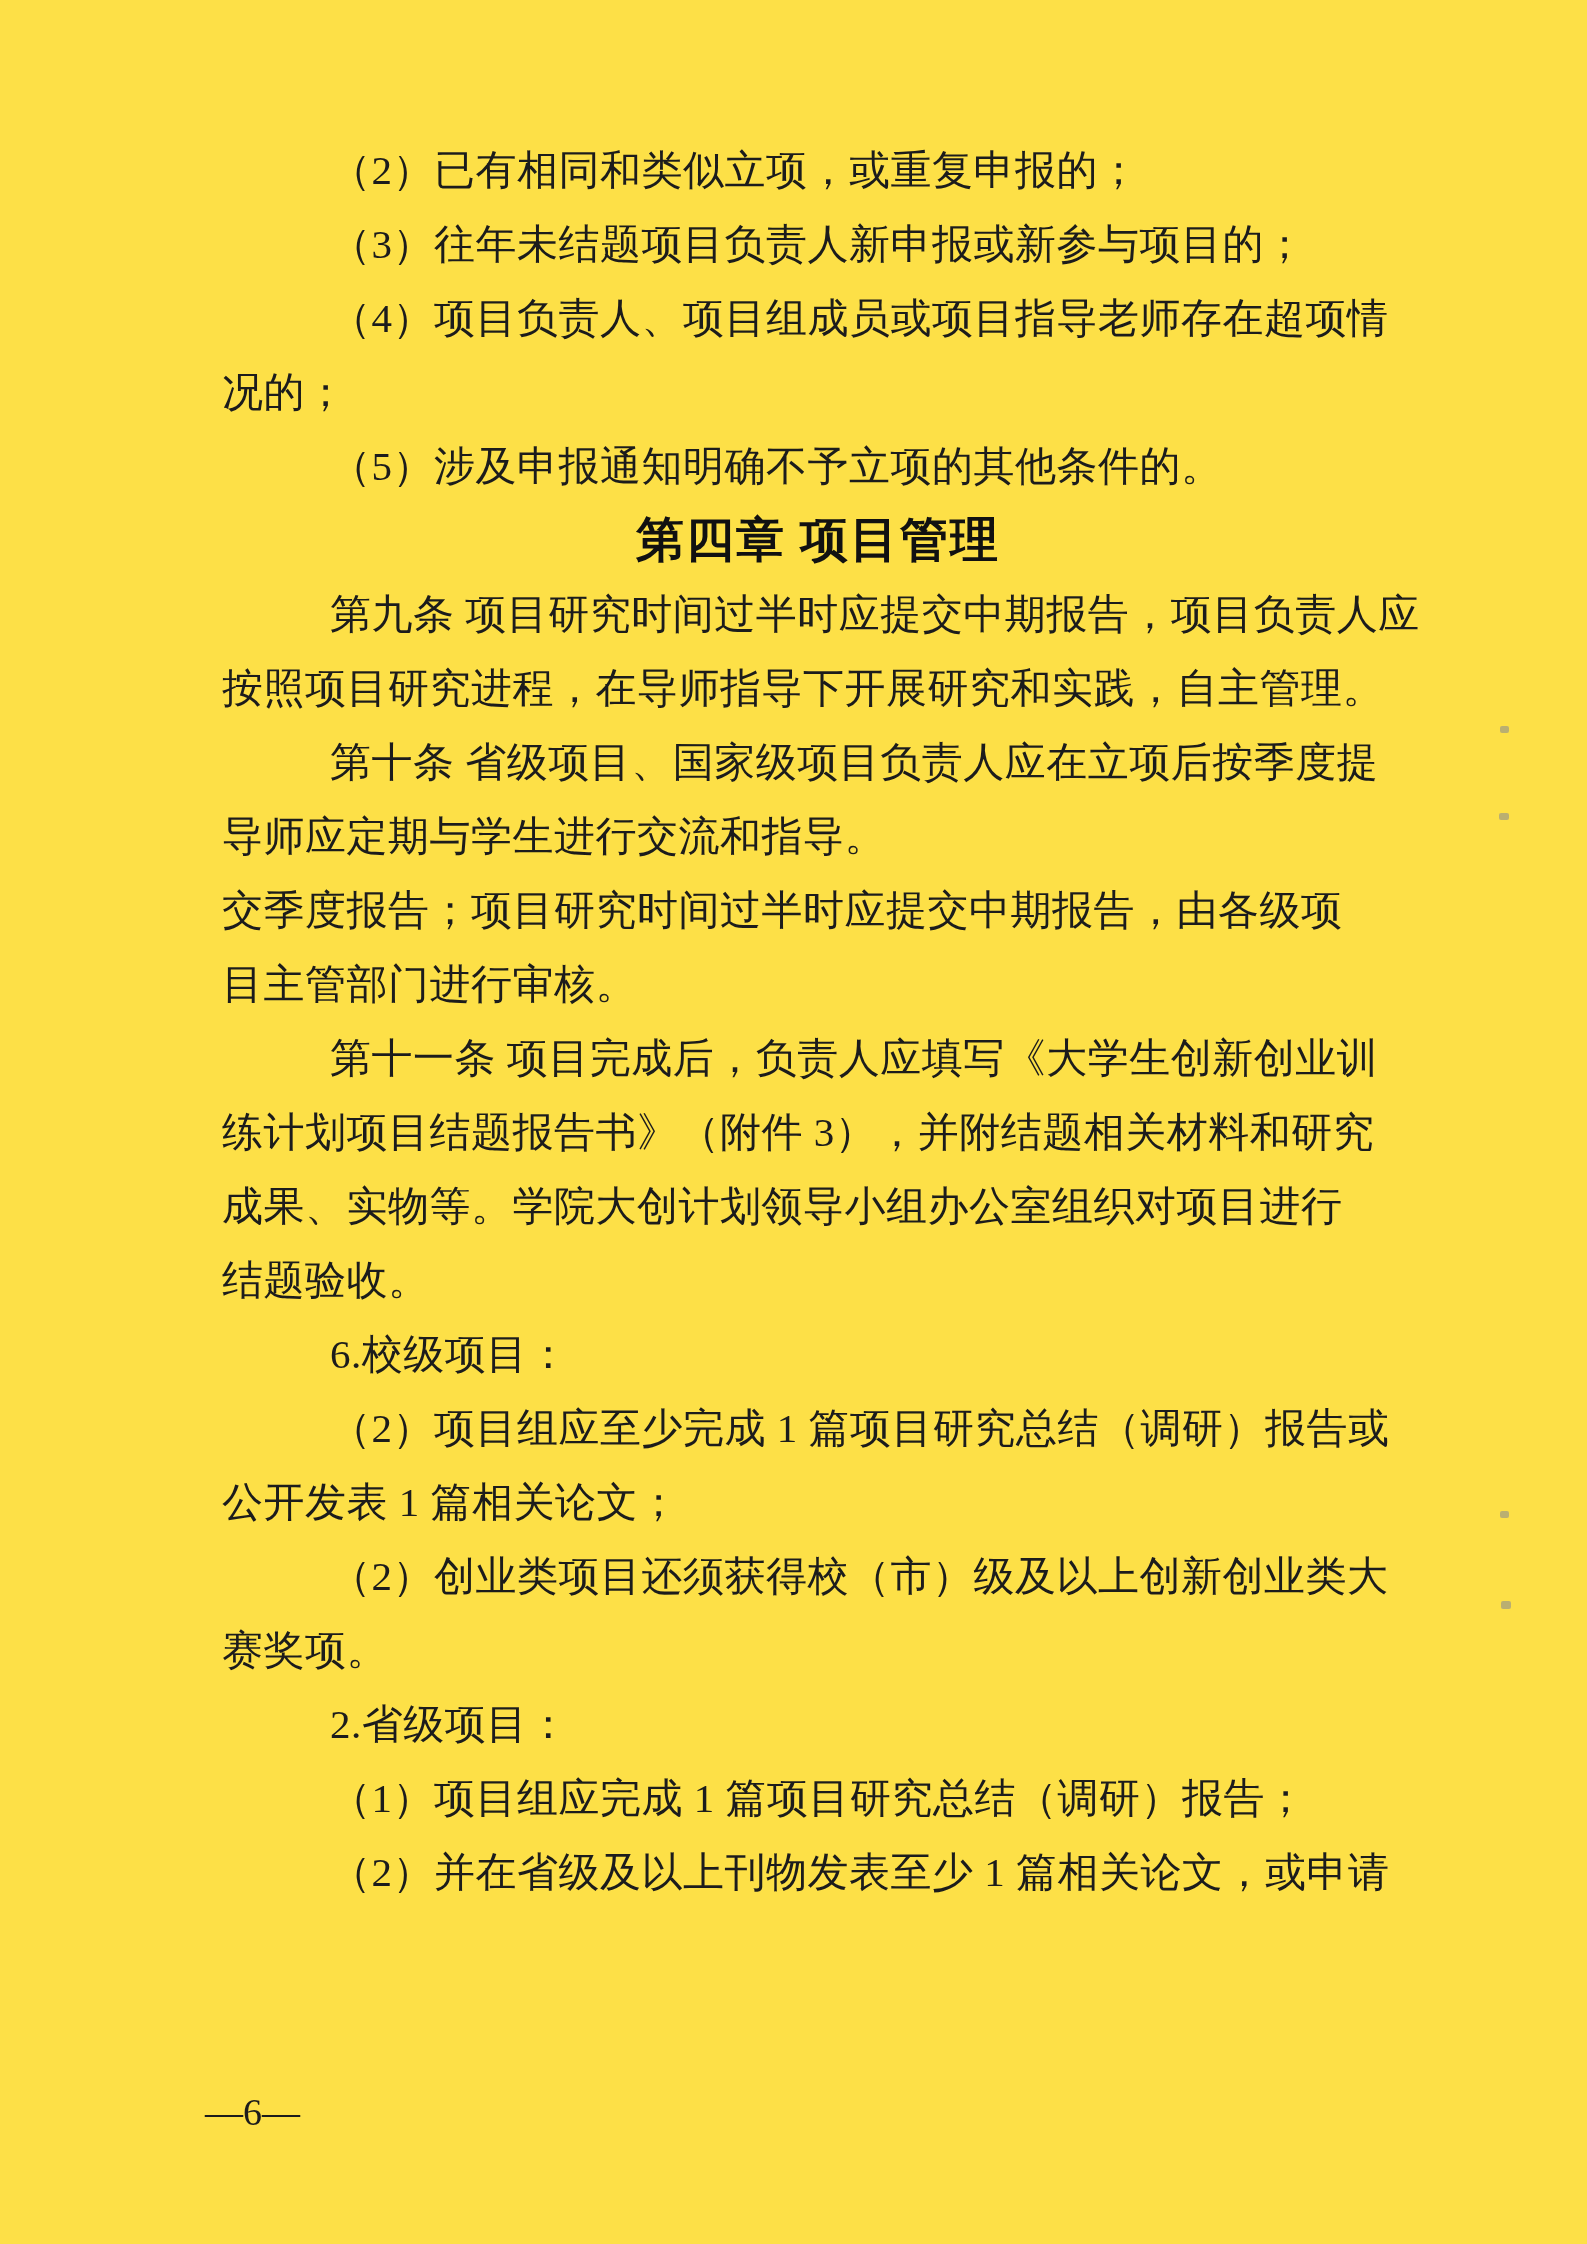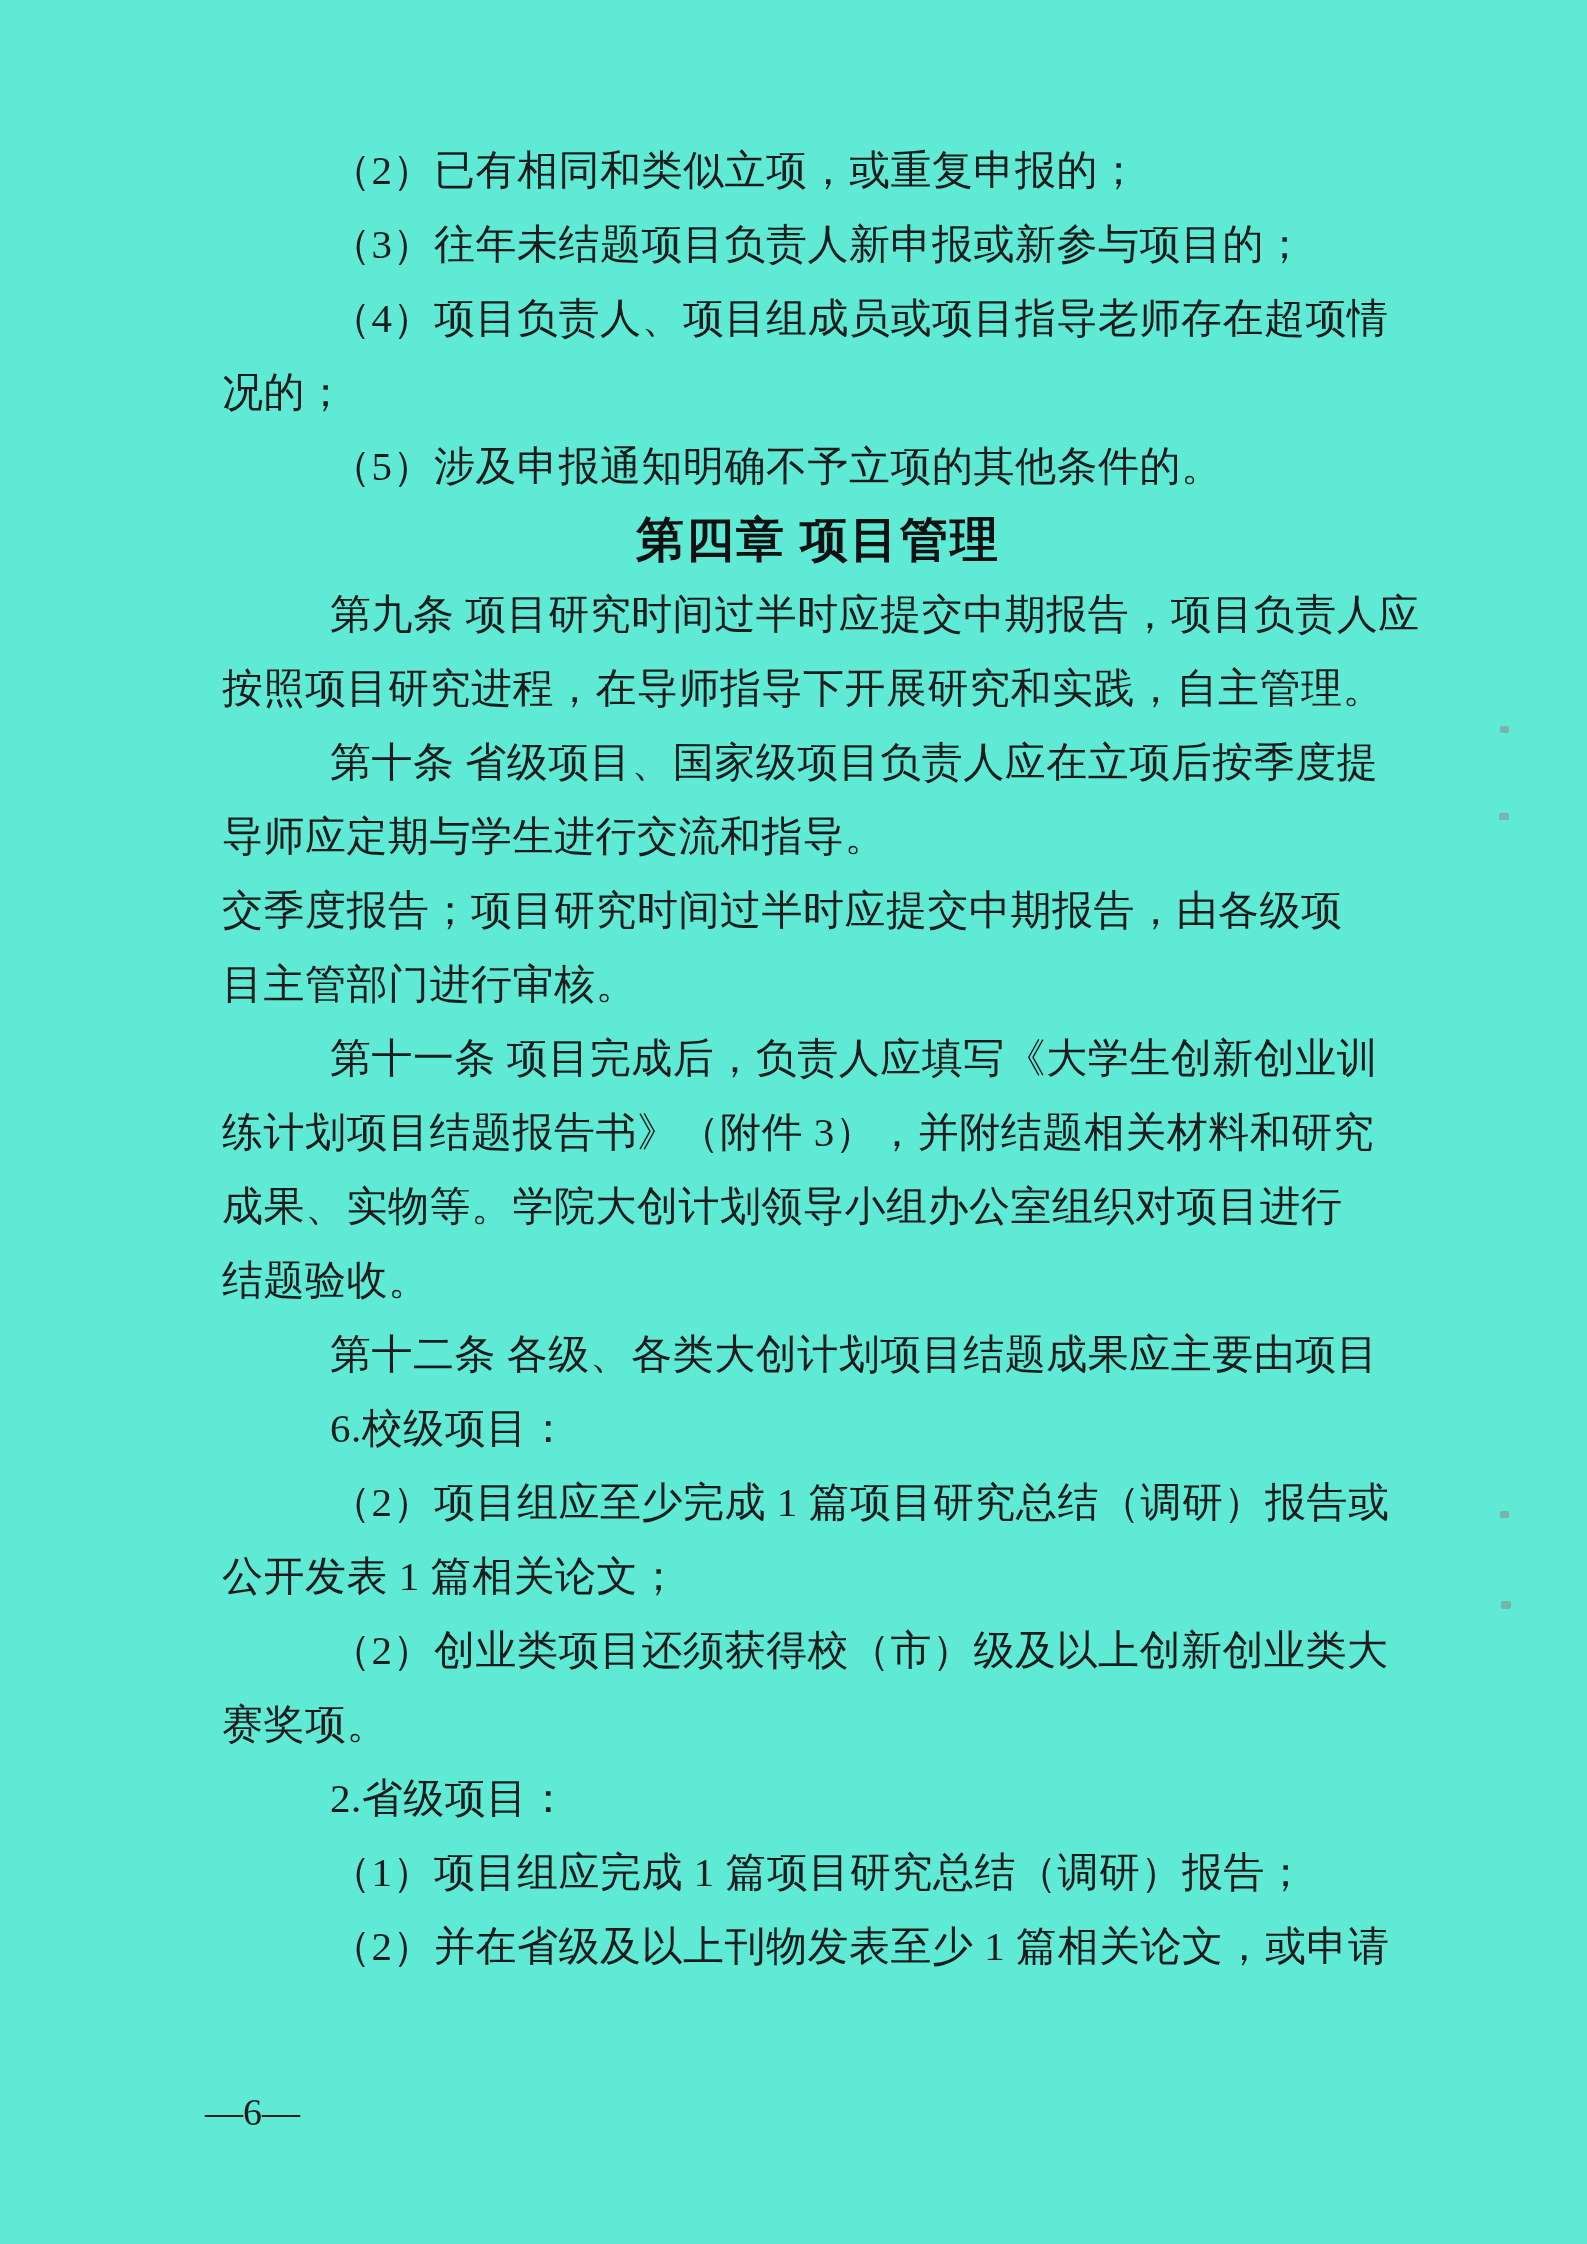--- a/index.html
+++ b/index.html
@@ -11,21 +11,21 @@
     width: 1587px;
     height: 2244px;
     position: relative;
     overflow: hidden;
     font-family: "Liberation Serif", "DejaVu Serif", serif;
     color: #1c1c1c;
   }
   .page {
     position: absolute;
     inset: 0;
-    background: #5eead4;
+    background: #fde047;
   }
   .text-column {
     position: absolute;
     left: 222px;
     top: 133px;
     width: 1192px;
   }
   .doc-line {
     font-size: 41px;
     line-height: 74px;
@@ -85,21 +85,20 @@
     <div class="doc-line indent">第九条 项目研究时间过半时应提交中期报告，项目负责人应</div>
     <div class="doc-line">按照项目研究进程，在导师指导下开展研究和实践，自主管理。</div>
     <div class="doc-line indent">第十条 省级项目、国家级项目负责人应在立项后按季度提</div>
     <div class="doc-line">导师应定期与学生进行交流和指导。</div>
     <div class="doc-line">交季度报告；项目研究时间过半时应提交中期报告，由各级项</div>
     <div class="doc-line">目主管部门进行审核。</div>
     <div class="doc-line indent">第十一条 项目完成后，负责人应填写《大学生创新创业训</div>
     <div class="doc-line">练计划项目结题报告书》（附件 3），并附结题相关材料和研究</div>
     <div class="doc-line">成果、实物等。学院大创计划领导小组办公室组织对项目进行</div>
     <div class="doc-line">结题验收。</div>
-    <div class="doc-line indent">第十二条 各级、各类大创计划项目结题成果应主要由项目</div>
     <div class="doc-line indent">6.校级项目：</div>
     <div class="doc-line indent">（2）项目组应至少完成 1 篇项目研究总结（调研）报告或</div>
     <div class="doc-line">公开发表 1 篇相关论文；</div>
     <div class="doc-line indent">（2）创业类项目还须获得校（市）级及以上创新创业类大</div>
     <div class="doc-line">赛奖项。</div>
     <div class="doc-line indent">2.省级项目：</div>
     <div class="doc-line indent">（1）项目组应完成 1 篇项目研究总结（调研）报告；</div>
     <div class="doc-line indent">（2）并在省级及以上刊物发表至少 1 篇相关论文，或申请</div>
   </div>
 

